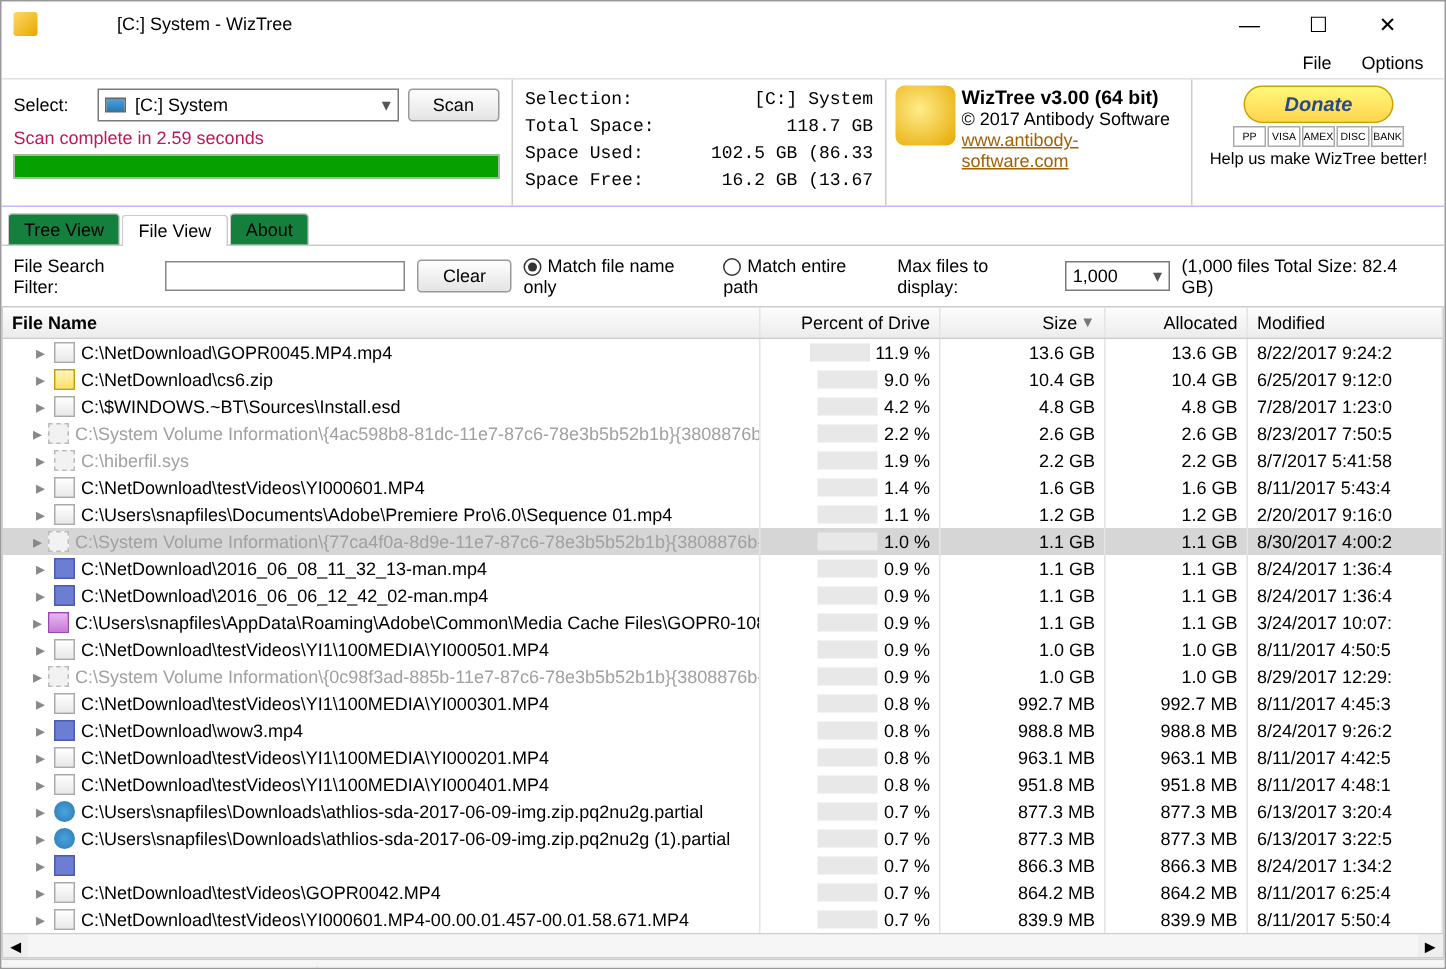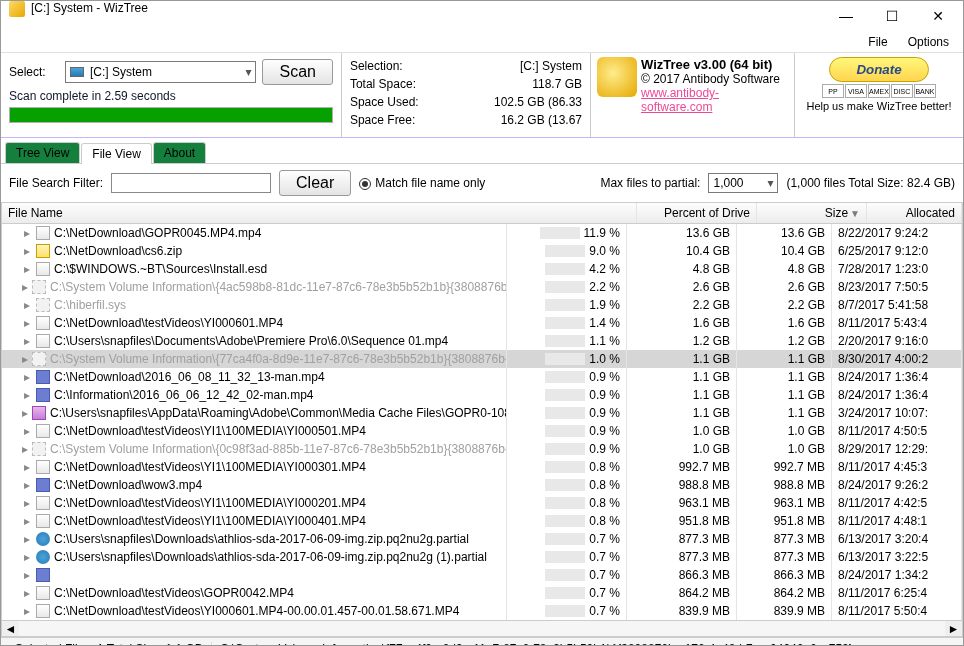--- a/index.html
+++ b/index.html
@@ -1,68 +1,68 @@
 <!DOCTYPE html>
 <html><head>
 <meta charset="utf-8">
 <style>
 * { box-sizing: border-box; margin: 0; padding: 0; }
 body { font-family: "Segoe UI", Tahoma, sans-serif; font-size: 12px; background: #fff; width: 964px; height: 646px; overflow: hidden; border: 1px solid #999; position: relative; }
 
-.titlebar { height: 30px; display: flex; align-items: flex-start; padding: 0 2px 0 8px; }
+.titlebar { height: 30px; display: flex; align-items: center; padding: 0 15px 0 8px; gap: 47px; }
 .titlebar .icon { width: 16px; height: 16px; margin-right: 6px; background: linear-gradient(135deg, #ffd966, #e6a800); border-radius: 2px; }
 .titlebar .title { flex: 1; font-size: 12px; }
 .titlebar .win-btns { display: flex; }
 .titlebar .win-btns div { width: 46px; height: 30px; display: flex; align-items: center; justify-content: center; font-size: 14px; cursor: default; }
 
 .menubar { height: 22px; display: flex; align-items: center; padding: 0 4px; border-bottom: 1px solid #e0e0e0; justify-content: flex-end; }
 .menubar span { padding: 2px 10px; cursor: default; }
 
 .top-section { display: flex; border-bottom: 1px solid #c4b5fd; }
 .select-panel { width: 345px; padding: 6px 8px; border-right: 1px solid #ccc; }
 .select-row { display: flex; align-items: center; gap: 6px; margin-bottom: 4px; }
 .select-row .lbl { width: 50px; }
 .drive-combo { flex: 1; height: 22px; border: 1px solid #7a7a7a; display: flex; align-items: center; padding: 0 4px; background: #fff; position: relative; }
 .drive-combo .drive-icon { width: 14px; height: 10px; background: linear-gradient(#4aa3df, #2a7ab0); border: 1px solid #666; margin-right: 6px; }
 .drive-combo::after { content: "▾"; position: absolute; right: 4px; color: #555; }
-.btn { background: linear-gradient(#fefefe, #e4e4e4); border: 1px solid #999; border-radius: 3px; padding: 3px 16px; cursor: pointer; font-size: 16px; }
-.scan-status { color: #0f172a; margin-bottom: 4px; }
+.btn { background: linear-gradient(#fefefe, #e4e4e4); border: 1px solid #999; border-radius: 3px; padding: 3px 16px; cursor: pointer; font-size: 12px; }
+.scan-status { color: #be185d; margin-bottom: 4px; }
 .progress { height: 16px; background: #06a000; border: 1px solid #b0b0b0; }
 
 .info-panel { width: 252px; padding: 6px 8px; border-right: 1px solid #ccc; }
-.info-row { display: flex; justify-content: flex-start; white-space: nowrap; height: 18px; }
+.info-row { display: flex; justify-content: flex-start; white-space: nowrap; height: 18px; font-family: Liberation Mono, monospace; }
 .info-row .ilabel { width: 80px; }
 .info-row .ival { text-align: right; flex: 1; }
 
 .about-line { display:flex; border-right: 1px solid #ccc; align-items: flex-start; padding: 4px 6px; overflow:hidden; gap:4px; }
 .about-line .magic-icon { width:40px; height:40px; background: radial-gradient(circle at 40% 40%, #ffec8b, #e6a800); border-radius:6px; flex-shrink:0; }
 .about-line .about-text { overflow:hidden; }
 .about-line b { font-weight: bold; font-size: 13px; }
-.about-line .url { color: #ec4899; text-decoration: underline; cursor: pointer; }
+.about-line .url { color: #a16207; text-decoration: underline; cursor: pointer; }
 
 .donate-panel { width: 170px; padding: 4px; text-align: center; display:flex; flex-direction:column; align-items:center; gap:2px; }
 .donate-btn { background: linear-gradient(#fff77a, #ffd54f); border: 1px solid #c9a200; border-radius: 14px; padding: 4px 26px; font-weight: bold; font-style: italic; color: #264a8a; }
 .cards { display: flex; gap: 1px; justify-content: center; }
 .cards span { width: 22px; height: 14px; border: 1px solid #aaa; font-size: 7px; display: flex; align-items: center; justify-content: center; }
 .donate-caption { font-size: 11px; }
 
 .tabs { display: flex; height: 24px; margin-top: 2px; padding-left: 4px; border-bottom: 1px solid #ccc; align-items: flex-end; }
 .tab { padding: 3px 10px; border: 1px solid #ccc; border-bottom: none; background: #15803d; margin-right: 1px; border-radius: 3px 3px 0 0; cursor: default; position: relative; }
 .tab.active { background: #fff; top: 1px; }
 
 .filter-row { display: flex; align-items: center; gap: 8px; padding: 6px 8px; }
 .filter-input { width: 160px; height: 20px; border: 1px solid #888; }
 .radio { width: 12px; height: 12px; border: 1px solid #333; border-radius: 50%; display: inline-block; vertical-align: middle; margin-right: 4px; position: relative; }
 .radio.checked::after { content: ""; width: 6px; height: 6px; background: #333; border-radius: 50%; position: absolute; top: 2px; left: 2px; }
 .combo-small { width: 70px; height: 20px; border: 1px solid #7a7a7a; display: inline-flex; align-items: center; padding: 0 4px; position: relative; }
 .combo-small::after { content: "▾"; position: absolute; right: 4px; color: #555; }
 
 .grid-header { display: flex; background: linear-gradient(#fdfdfd, #ececec); border: 1px solid #ccc; height: 22px; }
 .grid-header .col, .row .cell { border-right: 1px solid #e4e4e4; padding: 2px 6px; overflow: hidden; white-space: nowrap; display: flex; align-items: center; }
-.col-name { flex: 1; }
+.col-name { flex: 1; font-weight: bold; }
 .col-pct { width: 120px; justify-content: flex-end; }
 .col-size { width: 110px; justify-content: flex-end; }
 .col-alloc { width: 95px; justify-content: flex-end; }
 .col-mod { width: 130px; }
 .sort-arrow { color: #7a7a7a; margin-left: 2px; font-size: 10px; }
 
 .rows { height: 396px; overflow: hidden; border-left: 1px solid #ccc; border-right: 1px solid #ccc; position: relative; }
 .row { display: flex; height: 18px; align-items: center; }
 .row.selected { background: #d6d6d6; }
 .row .cell { height: 18px; }
@@ -165,35 +165,37 @@
   <div class="tab">Tree View</div>
   <div class="tab active">File View</div>
   <div class="tab">About</div>
 </div>
 
 <div class="filter-row">
   <span>File Search Filter:</span>
   <input class="filter-input" style="">
   <button class="btn">Clear</button>
   <label><span class="radio checked"></span><span>Match file name only</span></label>
-  <span style="margin-left:auto">Max files to partial:</span>
+  <label><span class="radio"></span><span>Match entire path</span></label>
+  <span style="margin-left:auto">Max files to display:</span>
   <div class="combo-small">
       <span>1,000</span>
     </div>
   <span>(1,000 files  Total Size: 82.4 GB)</span>
 </div>
 
 <div class="grid-header">
   <div class="col col-name">File Name</div>
   <div class="col col-pct">Percent of Drive</div>
   <div class="col col-size">
       <span>Size</span>
       <span class="sort-arrow">▼</span>
     </div>
   <div class="col col-alloc">Allocated</div>
+  <div class="col col-mod">Modified</div>
 </div>
 
 <div class="rows" id="rows">
     <div class="row">
       <div class="cell name-cell">
         <span class="expander">▸</span>
         <span class="ficon file"></span>
         <span class="fname-text">C:\NetDownload\GOPR0045.MP4.mp4</span>
       </div>
       <div class="cell col-pct pct-cell">
@@ -313,21 +315,21 @@
         <span>0.9 %</span>
       </div>
       <div class="cell col-size">1.1 GB</div>
       <div class="cell col-alloc">1.1 GB</div>
       <div class="cell col-mod">8/24/2017 1:36:4</div>
     </div>
     <div class="row">
       <div class="cell name-cell">
         <span class="expander">▸</span>
         <span class="ficon video"></span>
-        <span class="fname-text">C:\Information\2016_06_06_12_42_02-man.mp4</span>
+        <span class="fname-text">C:\NetDownload\2016_06_06_12_42_02-man.mp4</span>
       </div>
       <div class="cell col-pct pct-cell">
         <span class="pct-bar"><span class="fill" style="width:2.7%"></span></span>
         <span>0.9 %</span>
       </div>
       <div class="cell col-size">1.1 GB</div>
       <div class="cell col-alloc">1.1 GB</div>
       <div class="cell col-mod">8/24/2017 1:36:4</div>
     </div>
     <div class="row">

